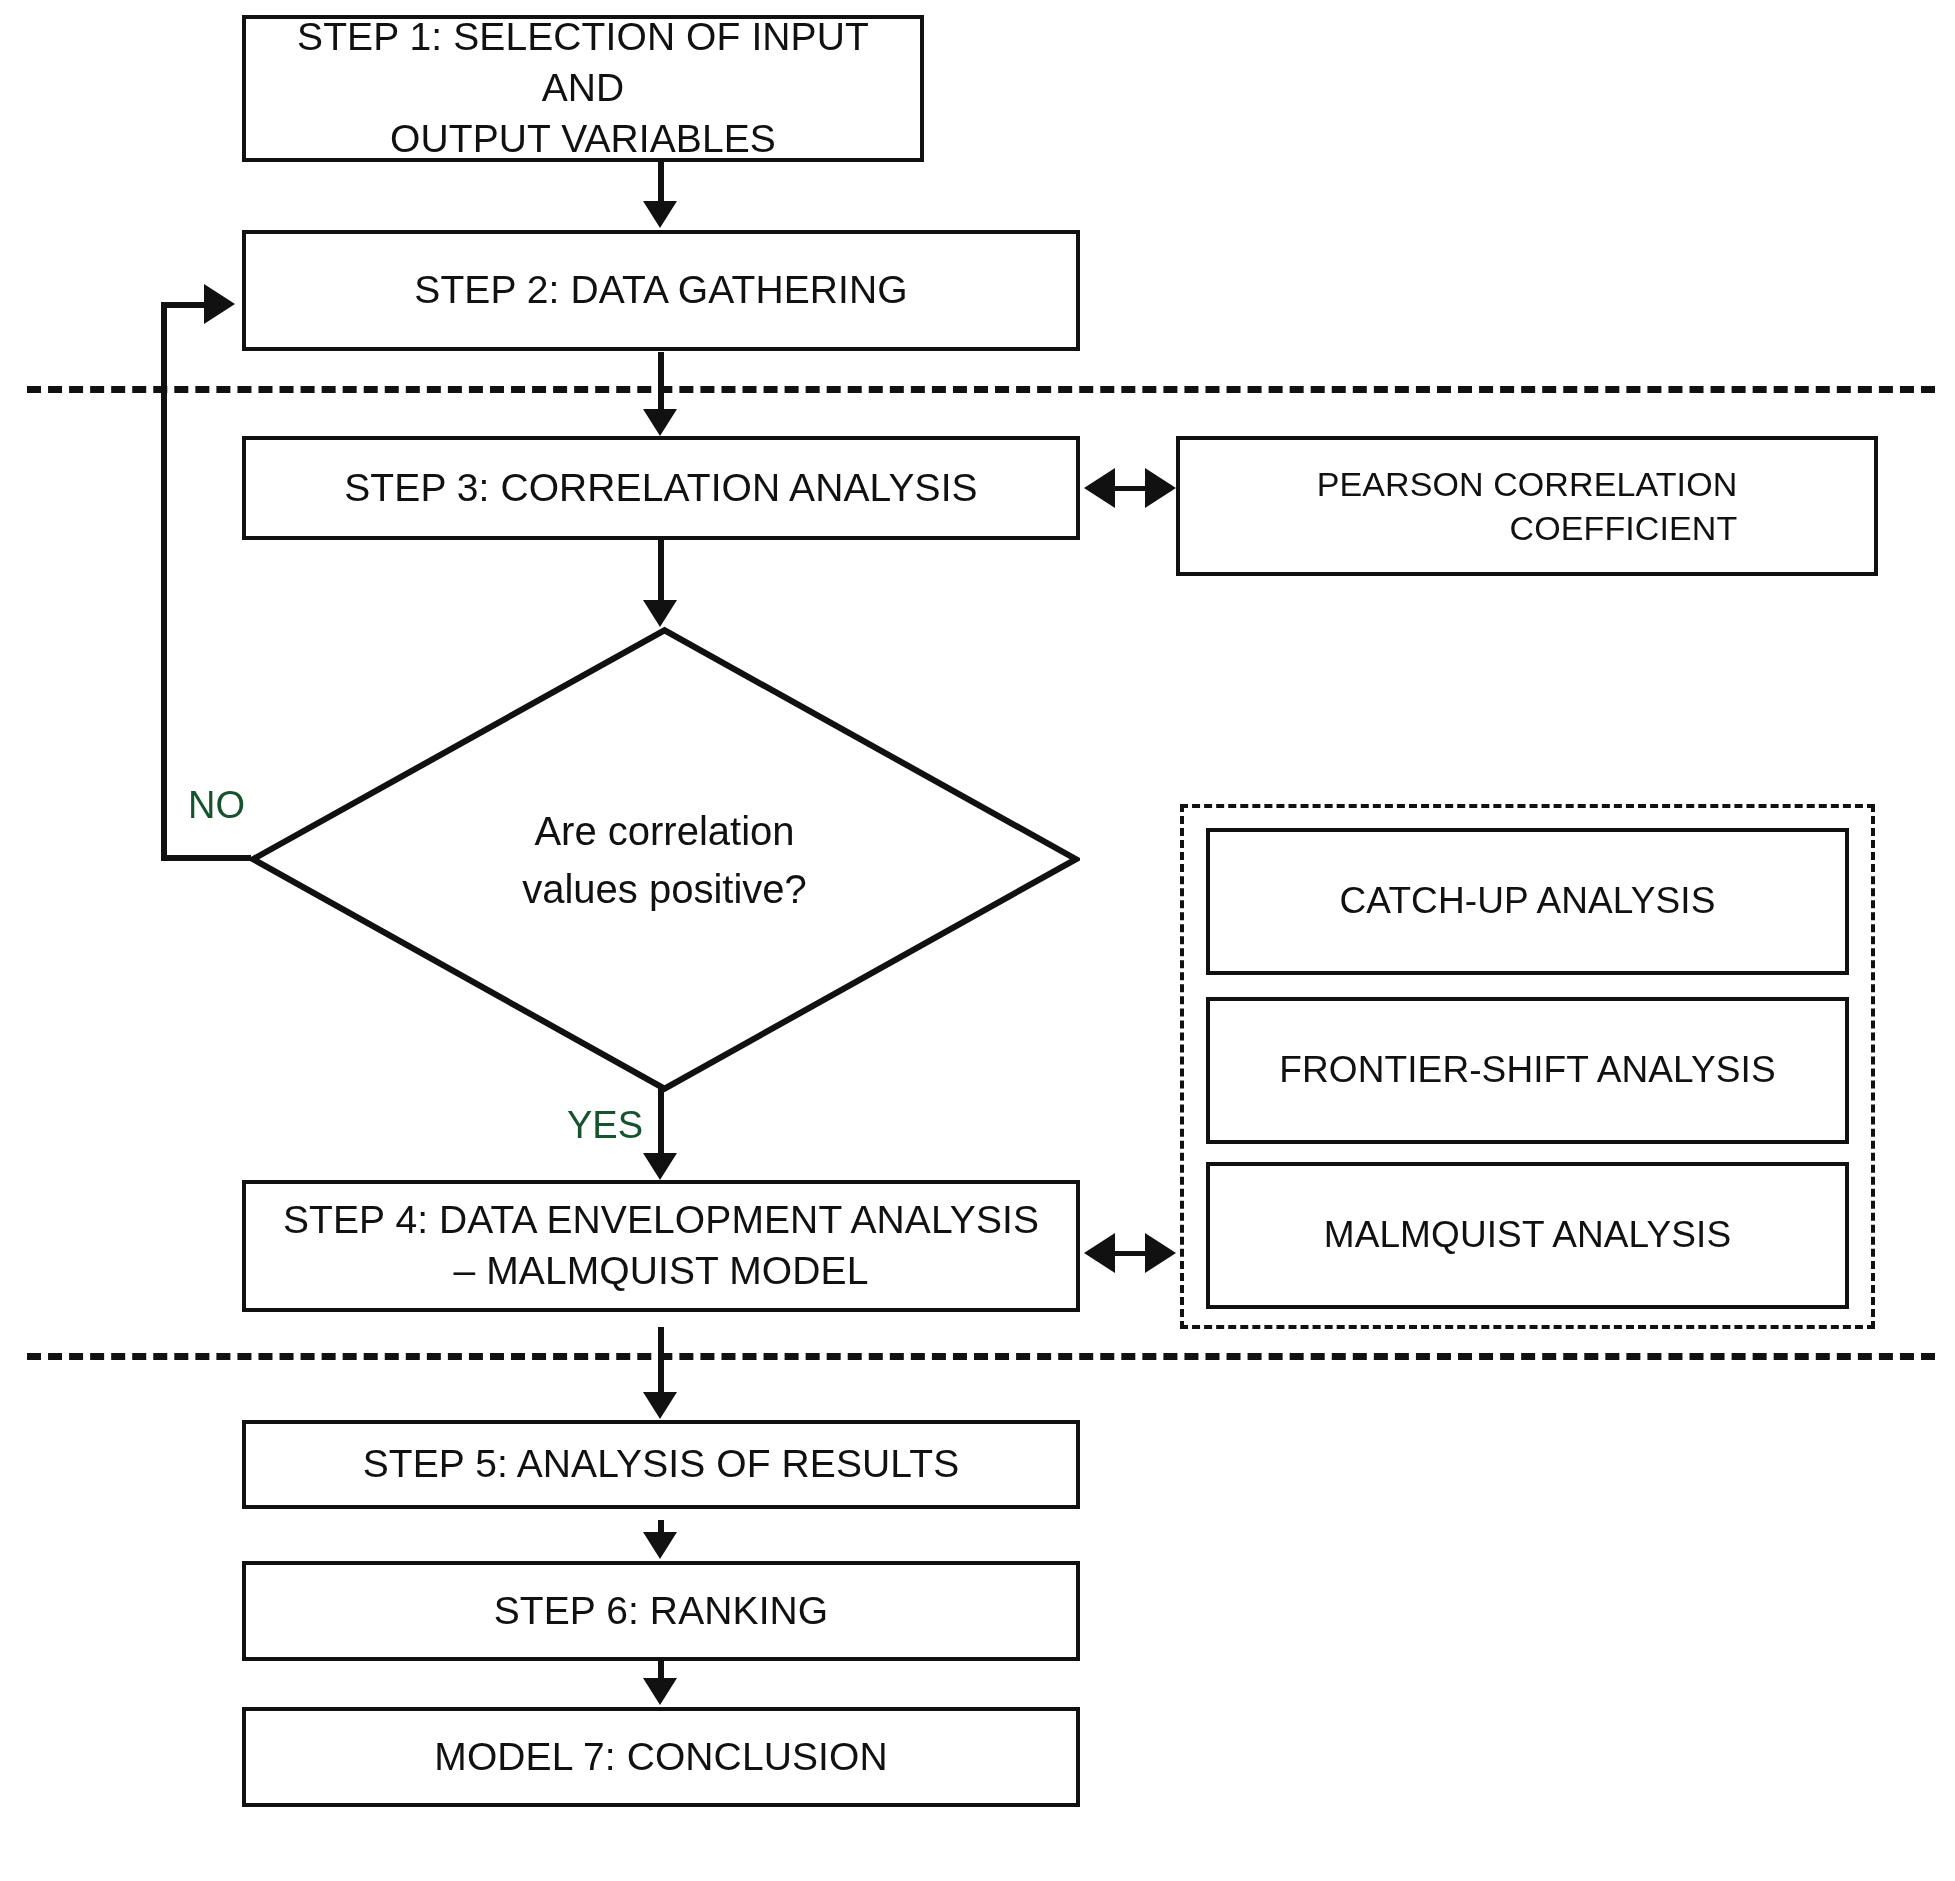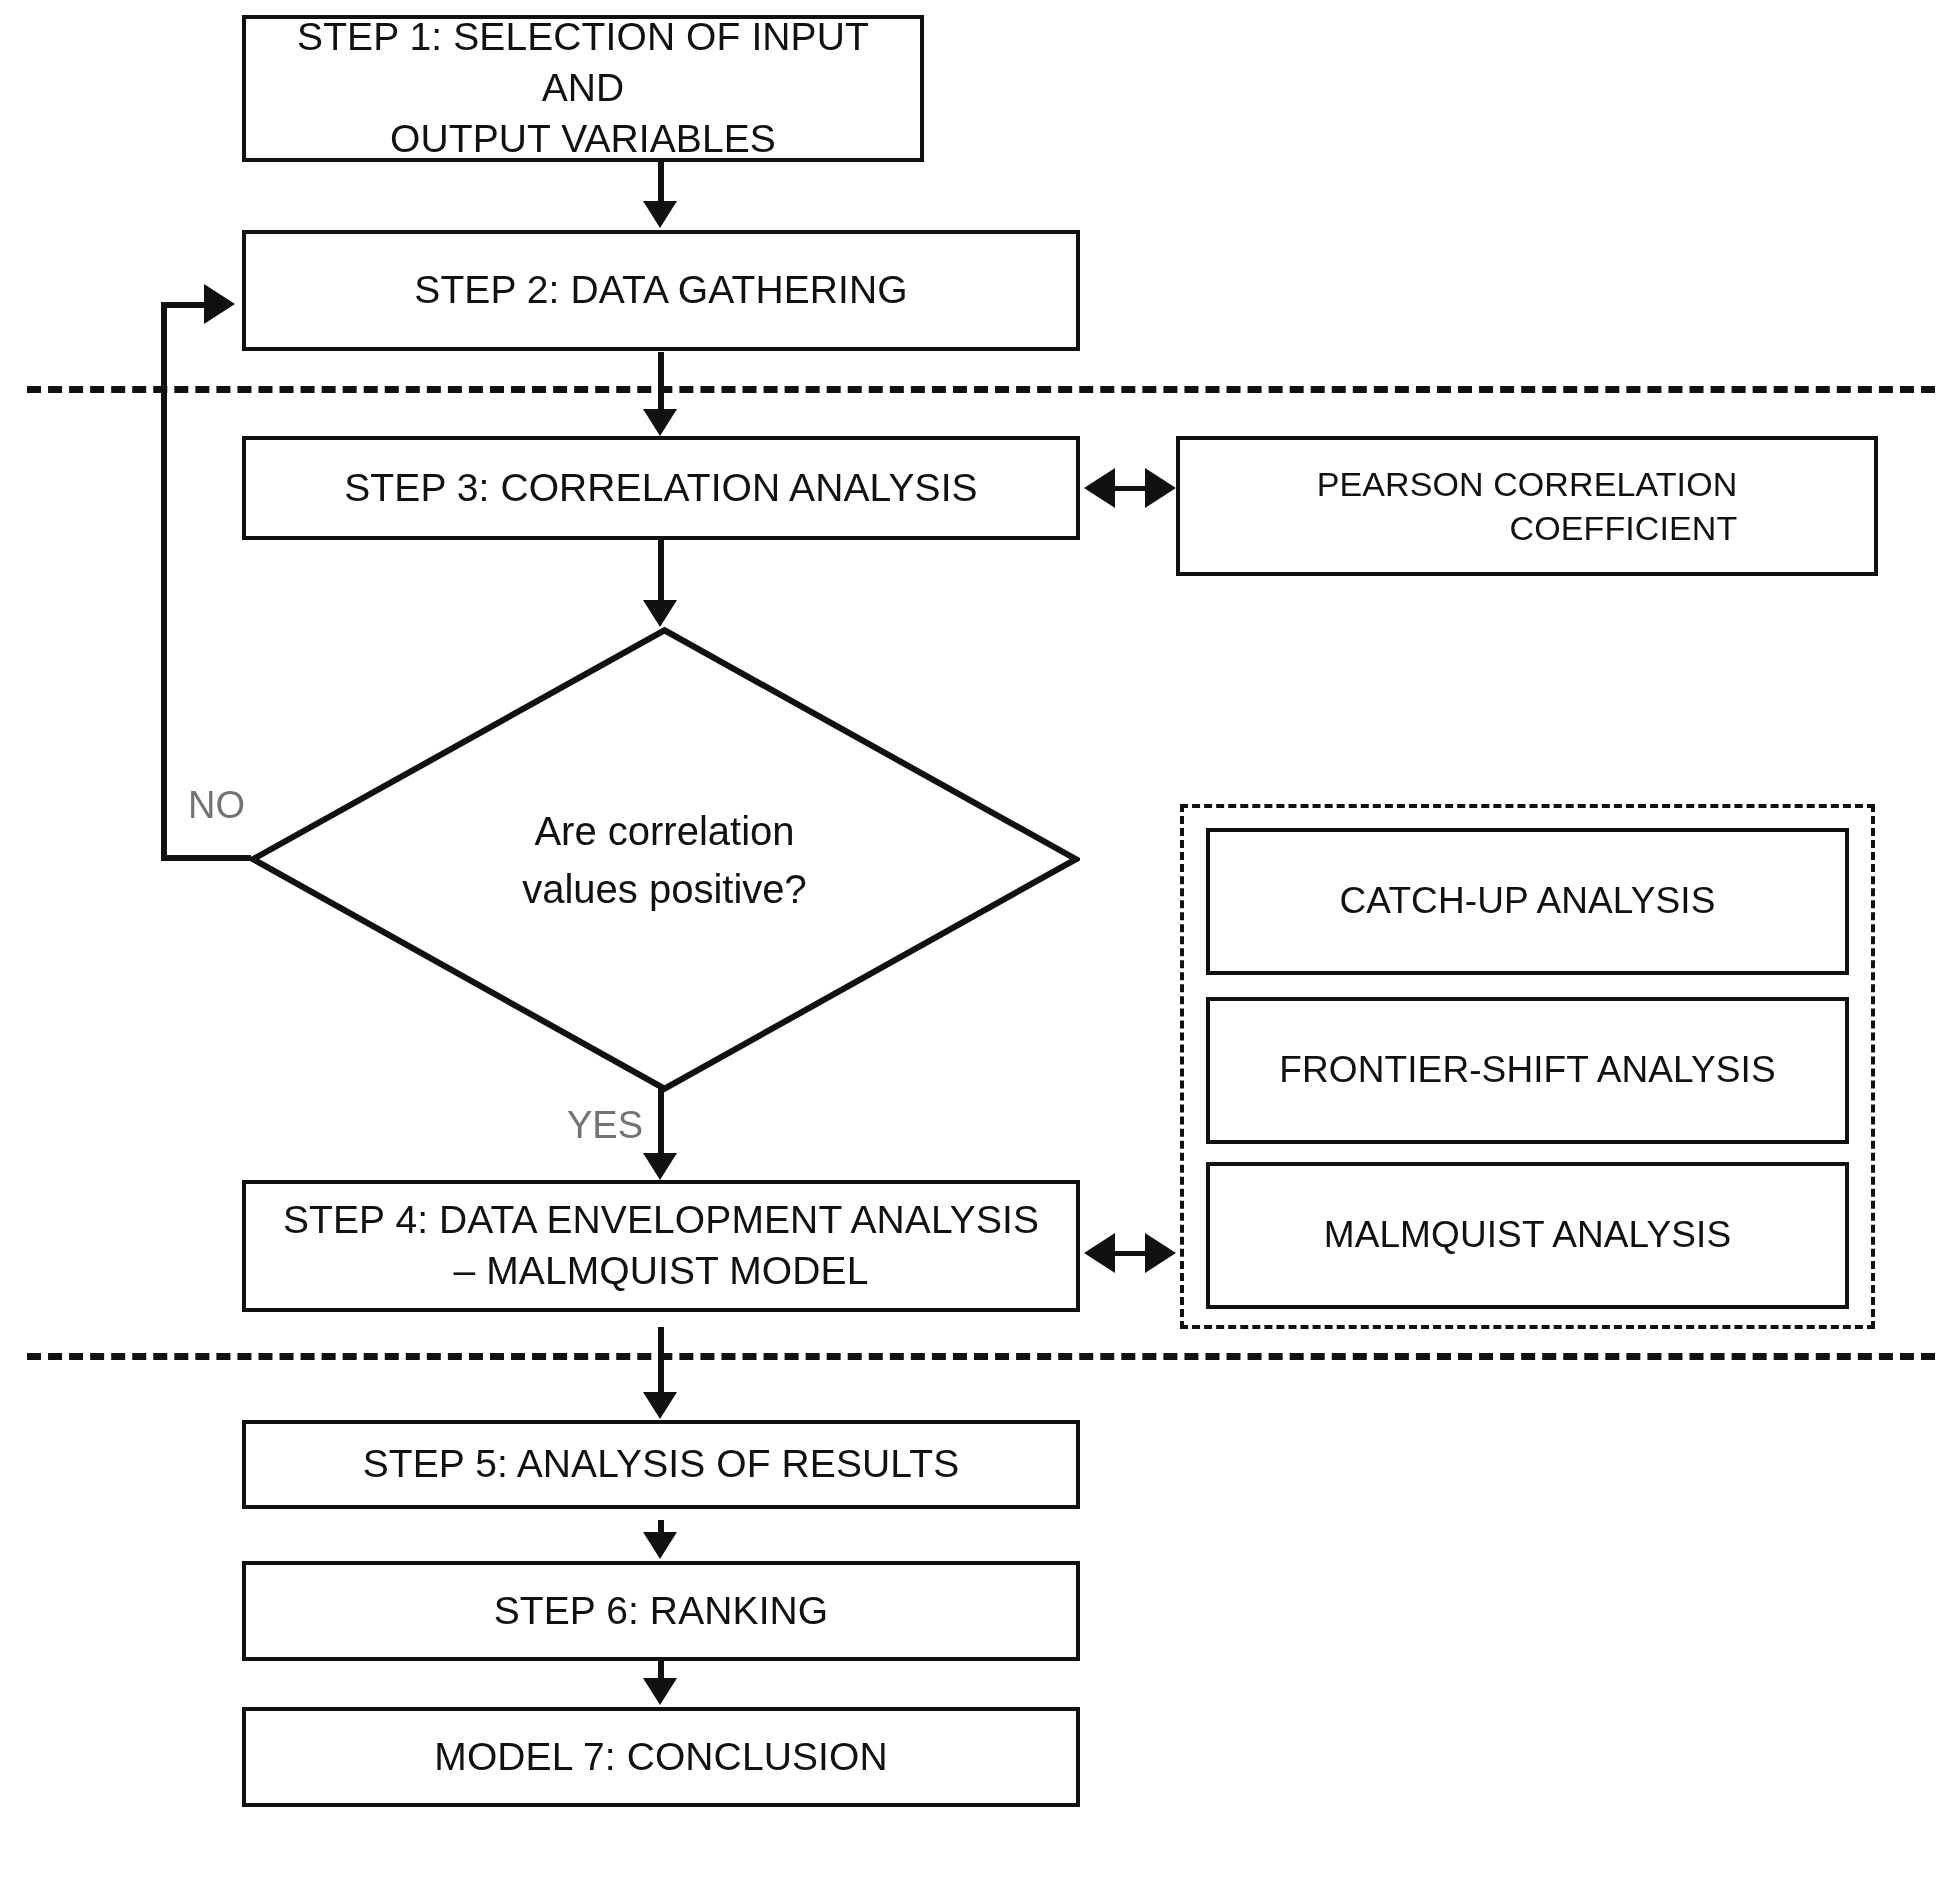--- a/index.html
+++ b/index.html
@@ -76,21 +76,21 @@
   .arrow-left{
     position:absolute;
     width:0;height:0;
     border-top:20.4px solid transparent;
     border-bottom:20.4px solid transparent;
     border-right:31px solid #111111;
   }
   .edge-label{
     position:absolute;
     font-size:38px;
-    color:#737373;
+    color:#14532d;
     white-space:nowrap;
   }
 </style>
 </head>
 <body>
 
 <div id="canvas">
 
   <div class="hline-dashed" style="left:27px; top:386px; width:1908px;"></div>
   <div class="hline-dashed" style="left:27px; top:1353px; width:1908px;"></div>

